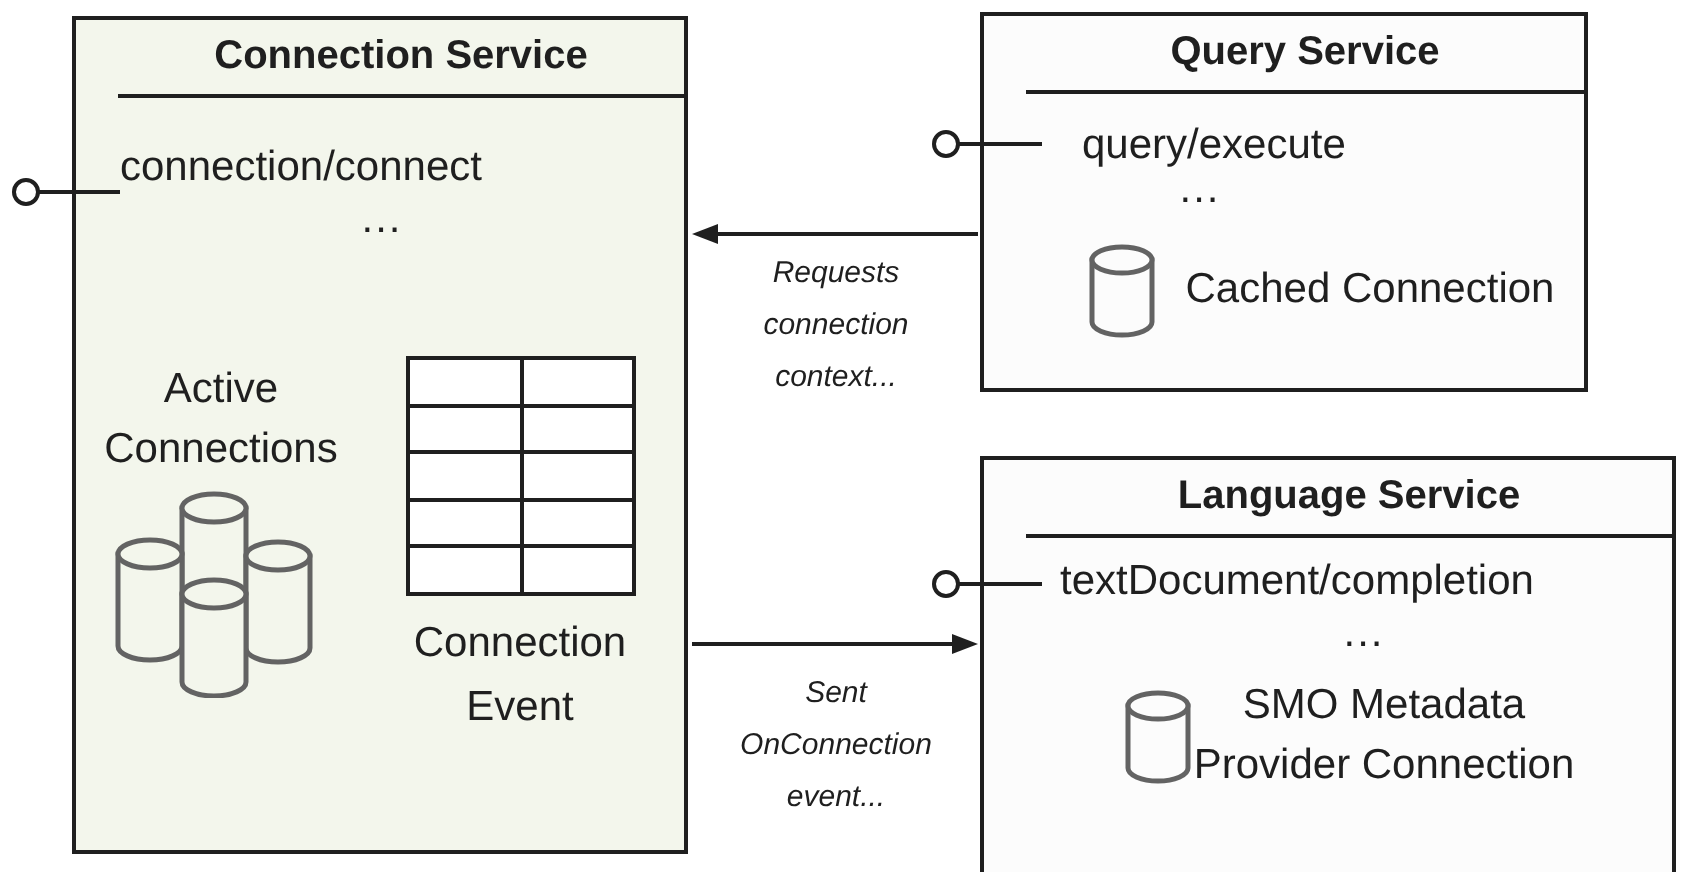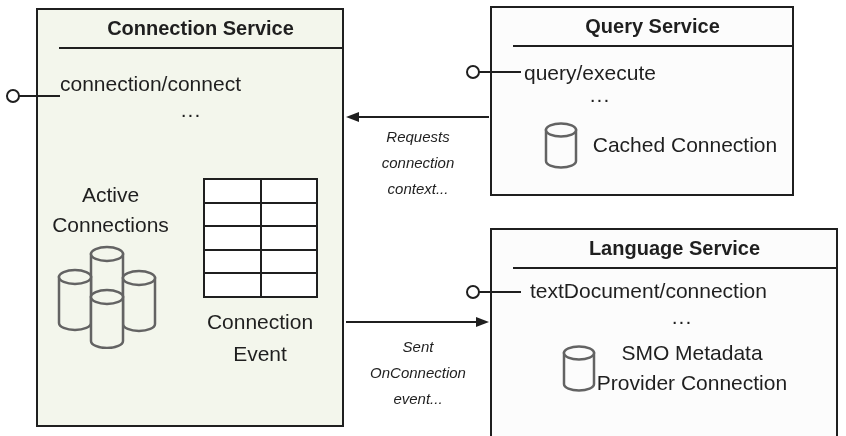--- a/index.html
+++ b/index.html
@@ -26,21 +26,21 @@
   .methods { left:22px; top:59px; width:262px; }
   .active-label { left:10px; top:170px; width:125px; text-align:center; }
   .cluster-svg { left:12px; top:234px; }
   .callbacks-table {
     left:165px; top:168px; width:115px; height:120px;
     display:grid; grid-template-columns:1fr 1fr; grid-auto-rows:1fr;
     gap:2px; background:#1f1f1f; border:2px solid #1f1f1f; box-sizing:border-box;
   }
   .callbacks-table .cell { background:#ffffff; }
   .callbacks-label { left:147px; top:296px; width:150px; text-align:center; font-size:21px; line-height:32px; }
-  .q-method { left:32px; top:50px; }
+  .q-method { left:49px; top:50px; }
   .q-dots   { left:38px; top:76px; width:140px; }
   .q-row    { left:0; top:114px; width:100%; height:46px; display:flex; align-items:center; justify-content:center; gap:14px; transform:translateX(18px); }
   .l-method { left:38px; top:46px; }
   .l-dots   { left:38px; top:76px; width:304px; }
   .l-row    { left:0; top:112px; width:100%; height:52px; display:flex; align-items:center; justify-content:center; transform:translateX(10px); }
   .l-row .two-line { text-align:center; font-size:21px; line-height:30px; }
   .overlay { position:absolute; left:0; top:0; z-index:3; pointer-events:none; }
   .overlay line   { stroke:#1f1f1f; stroke-width:2; }
   .overlay circle { fill:#ffffff; stroke:#1f1f1f; stroke-width:2; }
   .overlay polygon{ fill:#1f1f1f; }
@@ -112,21 +112,21 @@
       <svg class="cyl-icon" width="36" height="48" viewBox="0 0 36 48" fill="none">
         <path d="M3,9 v31 a15,6.5 0 0 0 30,0 V9 z" fill="#fcfcfc"></path>
         <ellipse cx="18" cy="9" rx="15" ry="6.5" fill="#fcfcfc"></ellipse>
       </svg>
       <span class="body-text">Cached Connection</span>
     </div>
   </div>
 
   <div class="svc-box box-language">
     <div class="svc-header">Language Service</div>
-    <div class="abs l-method body-text">textDocument/connection</div>
+    <div class="abs l-method body-text">textDocument/completion</div>
     <div class="abs l-dots ellipsis-line">...</div>
     <div class="abs l-row">
       <svg class="cyl-icon" width="36" height="48" viewBox="0 0 36 48" fill="none">
         <path d="M3,9 v31 a15,6.5 0 0 0 30,0 V9 z" fill="#fcfcfc"></path>
         <ellipse cx="18" cy="9" rx="15" ry="6.5" fill="#fcfcfc"></ellipse>
       </svg>
       <div class="two-line">
         <div>SMO Metadata</div>
         <div>Provider Connection</div>
       </div>

